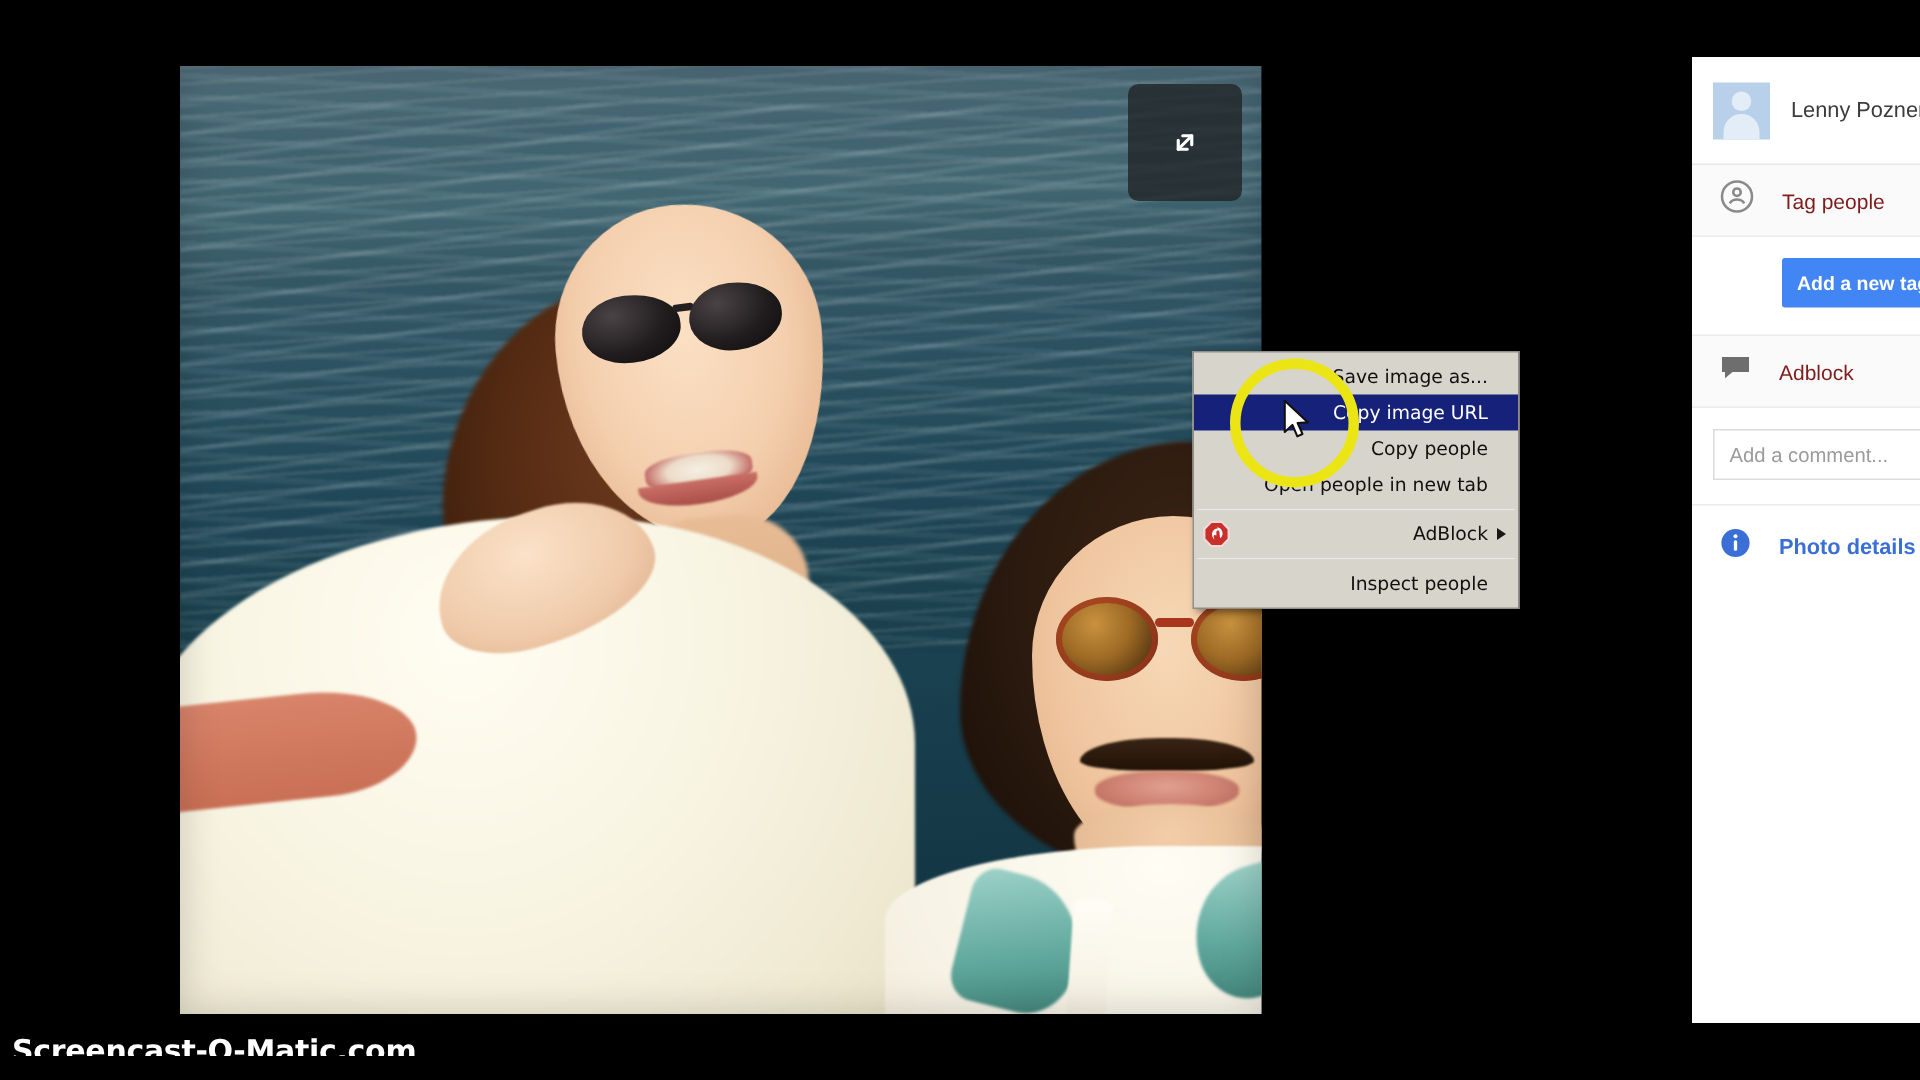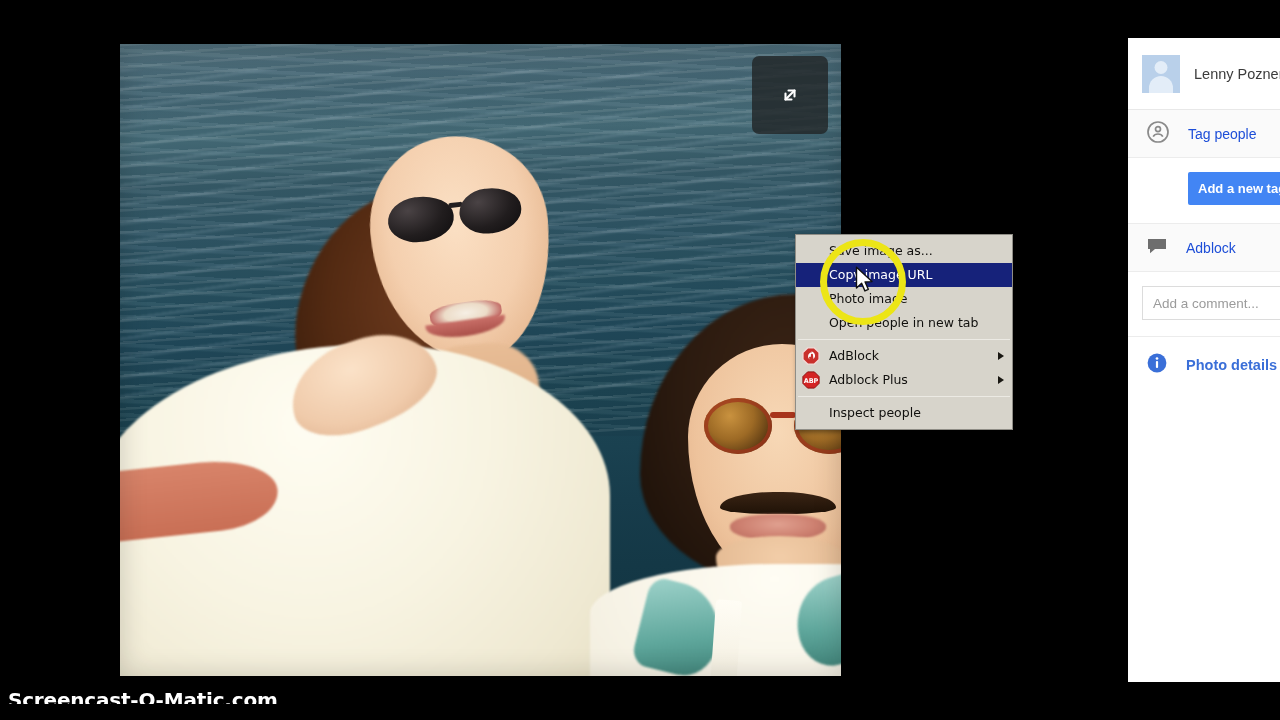--- a/index.html
+++ b/index.html
@@ -256,20 +256,21 @@
   #ctx-menu .mi {
     position: relative;
     height: 24px;
     line-height: 24px;
     padding-left: 33px;
     padding-right: 20px;
     white-space: nowrap;
     font-family: "DejaVu Sans", sans-serif;
     font-size: 12.5px;
     cursor: default;
+    text-align: right;
   }
   #ctx-menu .mi.selected {
     background: #16227a;
     color: #ffffff;
   }
   #ctx-menu .sep {
     height: 1px;
     margin: 4px 2px 4px 2px;
     background: #b3b0a8;
     border-bottom: 1px solid #eceae4;
@@ -352,21 +353,21 @@
   .sb-section-head {
     display: flex; align-items: center;
     height: 48px;
     padding-left: 18px;
     background: #fafafa;
     border-bottom: 1px solid #ececec;
   }
   .sb-section-head .lbl {
     margin-left: 18px;
     font-size: 14px;
-    color: #1d4ed8;
+    color: #7f1d1d;
     white-space: nowrap;
   }
   .sb-tag-btn-row {
     padding: 14px 0 18px 60px;
   }
   .sb-tag-btn {
     display: inline-block;
     background: #4285f4;
     color: #fff;
     font-size: 13px;
@@ -482,50 +483,40 @@
 
     <div class="mi">
       <span>Save image as...</span>
     </div>
 
     <div class="mi selected">
       <span>Copy image URL</span>
     </div>
 
     <div class="mi">
-      <span>Photo image</span>
+      <span>Copy people</span>
     </div>
 
     <div class="mi">
       <span>Open people in new tab</span>
     </div>
 
     <div class="sep"></div>
 
     <div class="mi">
       <span class="mi-icon">
         <svg class="ab-octagon" viewBox="0 0 20 20">
           <polygon points="6.2,1 13.8,1 19,6.2 19,13.8 13.8,19 6.2,19 1,13.8 1,6.2" fill="#c9302c" stroke="#f0d9d6" stroke-width="1.6"></polygon>
           <path d="M9.9 5.0 c2.6 0 4.6 2.1 4.6 4.7 c0 1.4 -0.7 2.7 -1.8 3.5 c-0.3 -1.6 -0.4 -3.3 -0.5 -4.6 c-0.1 -0.9 -0.7 -1.2 -1.2 -1.2 c-0.6 0 -1.1 0.4 -1.1 1.2 l0 2.6 c-0.3 -0.4 -0.8 -0.6 -1.3 -0.5 c-0.6 0.2 -0.9 0.8 -0.7 1.5 l0.6 1.8 c-1.1 -0.8 -1.8 -2.1 -1.8 -3.6 c0 -2.6 2.0 -4.7 4.6 -4.7 z" fill="#ffffff"></path>
         </svg>
       </span>
       <span>AdBlock</span>
       <span class="arrow"></span>
     </div>
 
-    <div class="mi">
-      <span class="mi-icon">
-        <svg class="ab-octagon" viewBox="0 0 20 20">
-          <polygon points="6.2,1 13.8,1 19,6.2 19,13.8 13.8,19 6.2,19 1,13.8 1,6.2" fill="#d42424" stroke="#8e1212" stroke-width="1.1"></polygon>
-          <text x="10" y="13.3" font-family="DejaVu Sans, sans-serif" font-size="7.2" font-weight="bold" fill="#ffffff" text-anchor="middle">ABP</text>
-        </svg>
-      </span>
-      <span>Adblock Plus</span>
-      <span class="arrow"></span>
-    </div>
 
     <div class="sep"></div>
 
     <div class="mi">
       <span>Inspect people</span>
     </div>
   </div>
 
   <div id="hl-ring"></div>
 

